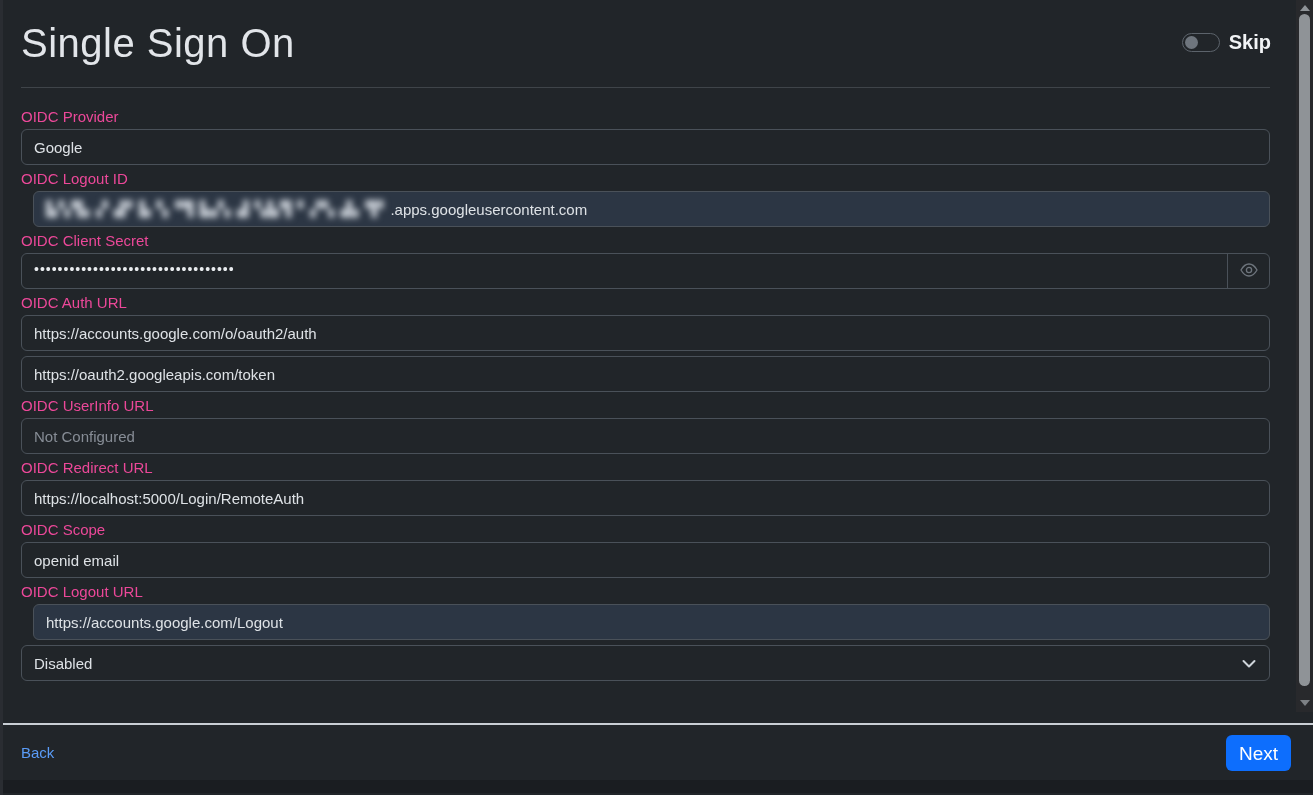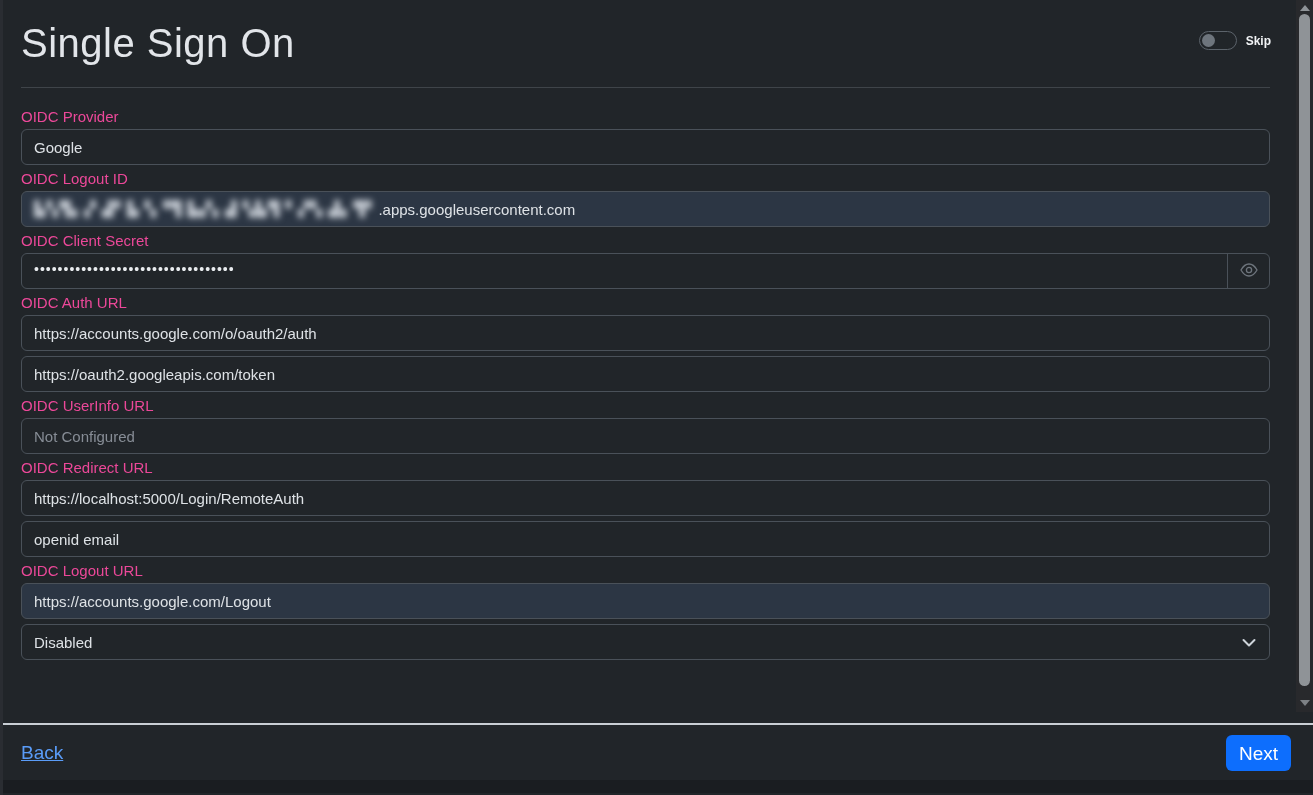--- a/index.html
+++ b/index.html
@@ -27,55 +27,55 @@
     position:absolute;top:31px;right:42px;display:flex;align-items:center;gap:9px;z-index:30;
   }
   .toggle{
     width:38px;height:19px;border:1px solid #5c636b;border-radius:10px;
     position:relative;background:transparent;cursor:pointer;box-sizing:border-box;
   }
   .toggle .knob{
     position:absolute;left:2px;top:2px;width:13px;height:13px;border-radius:50%;
     background:#6e757d;
   }
-  .skip-label{font-size:12px;font-weight:700;color:#f1f3f5;}
+  .skip-label{font-size:20px;font-weight:700;color:#f1f3f5;}
 
   
   .form{margin-top:20px;}
   .field{margin-bottom:5px;}
   .field label{
     display:block;font-size:15px;line-height:18px;margin:0 0 3px 0;color:#ec4899;
   }
   .control{
     height:36px;box-sizing:border-box;border:1px solid #4a5159;border-radius:6px;
     display:flex;align-items:center;padding:16px 12px;font-size:15px;color:#dee2e6;
     position:relative;background:transparent;
   }
-  .control.highlight{background:#2c3644;}
+  .control.highlight{background:#2c3644;margin-left:12px;}
   .control .ph{color:#878d96;}
   .control.group{padding:0;}
   .control.group .text-part{flex:1;display:flex;align-items:center;padding:0 12px;height:100%;}
   .masked{font-size:14px;letter-spacing:1px;line-height:1;color:#e9ecef;transform:translateY(-2px);}
   .eye-btn{
     width:41px;height:100%;border-left:1px solid #4a5159;display:flex;align-items:center;
     justify-content:center;cursor:pointer;border-radius:0 5px 5px 0;background:transparent;
   }
   .blur-blob{
     filter:blur(3px);color:#c3c9d1;letter-spacing:1px;font-size:15px;white-space:pre;
   }
   .chevron{position:absolute;right:13px;top:50%;transform:translateY(-50%);}
 
   
   .footer{position:absolute;left:0;right:0;bottom:0;height:72px;z-index:20;}
   .footer-bar{
     height:57px;border-top:2px solid #c9ced4;background:#212529;
     display:flex;align-items:center;justify-content:space-between;
     padding:0 22px 0 21px;box-sizing:border-box;
   }
-  .back-link{color:#5a9cf8;font-size:19px;text-decoration:underline;cursor:pointer;}
+  .back-link{color:#5a9cf8;font-size:15px;cursor:pointer;}
   .next-btn{
     background:#0d6efd;color:#ffffff;border:none;border-radius:6px;
     font-size:19px;font-family:inherit;padding:8px 13px;cursor:pointer;min-width:56px;height:36px;
   }
   .bottom-strip{height:13px;background:#1a1d21;}
 
   
   .scrollbar{
     position:absolute;top:0;right:0;width:17px;height:712px;background:#28292c;z-index:35;
   }
@@ -147,20 +147,21 @@
           <span class="ph">Not Configured</span>
         </div>
       </div>
       <div class="field">
         <label>OIDC Redirect URL</label>
         <div class="control" role="textbox">
           <span>https://localhost:5000/Login/RemoteAuth</span>
         </div>
       </div>
       <div class="field">
+        <label>OIDC Scope</label>
         <div class="control" role="textbox">
           <span>openid email</span>
         </div>
       </div>
       <div class="field">
         <label>OIDC Logout URL</label>
         <div class="control highlight" role="textbox">
           <span>https://accounts.google.com/Logout</span>
         </div>
       </div>

